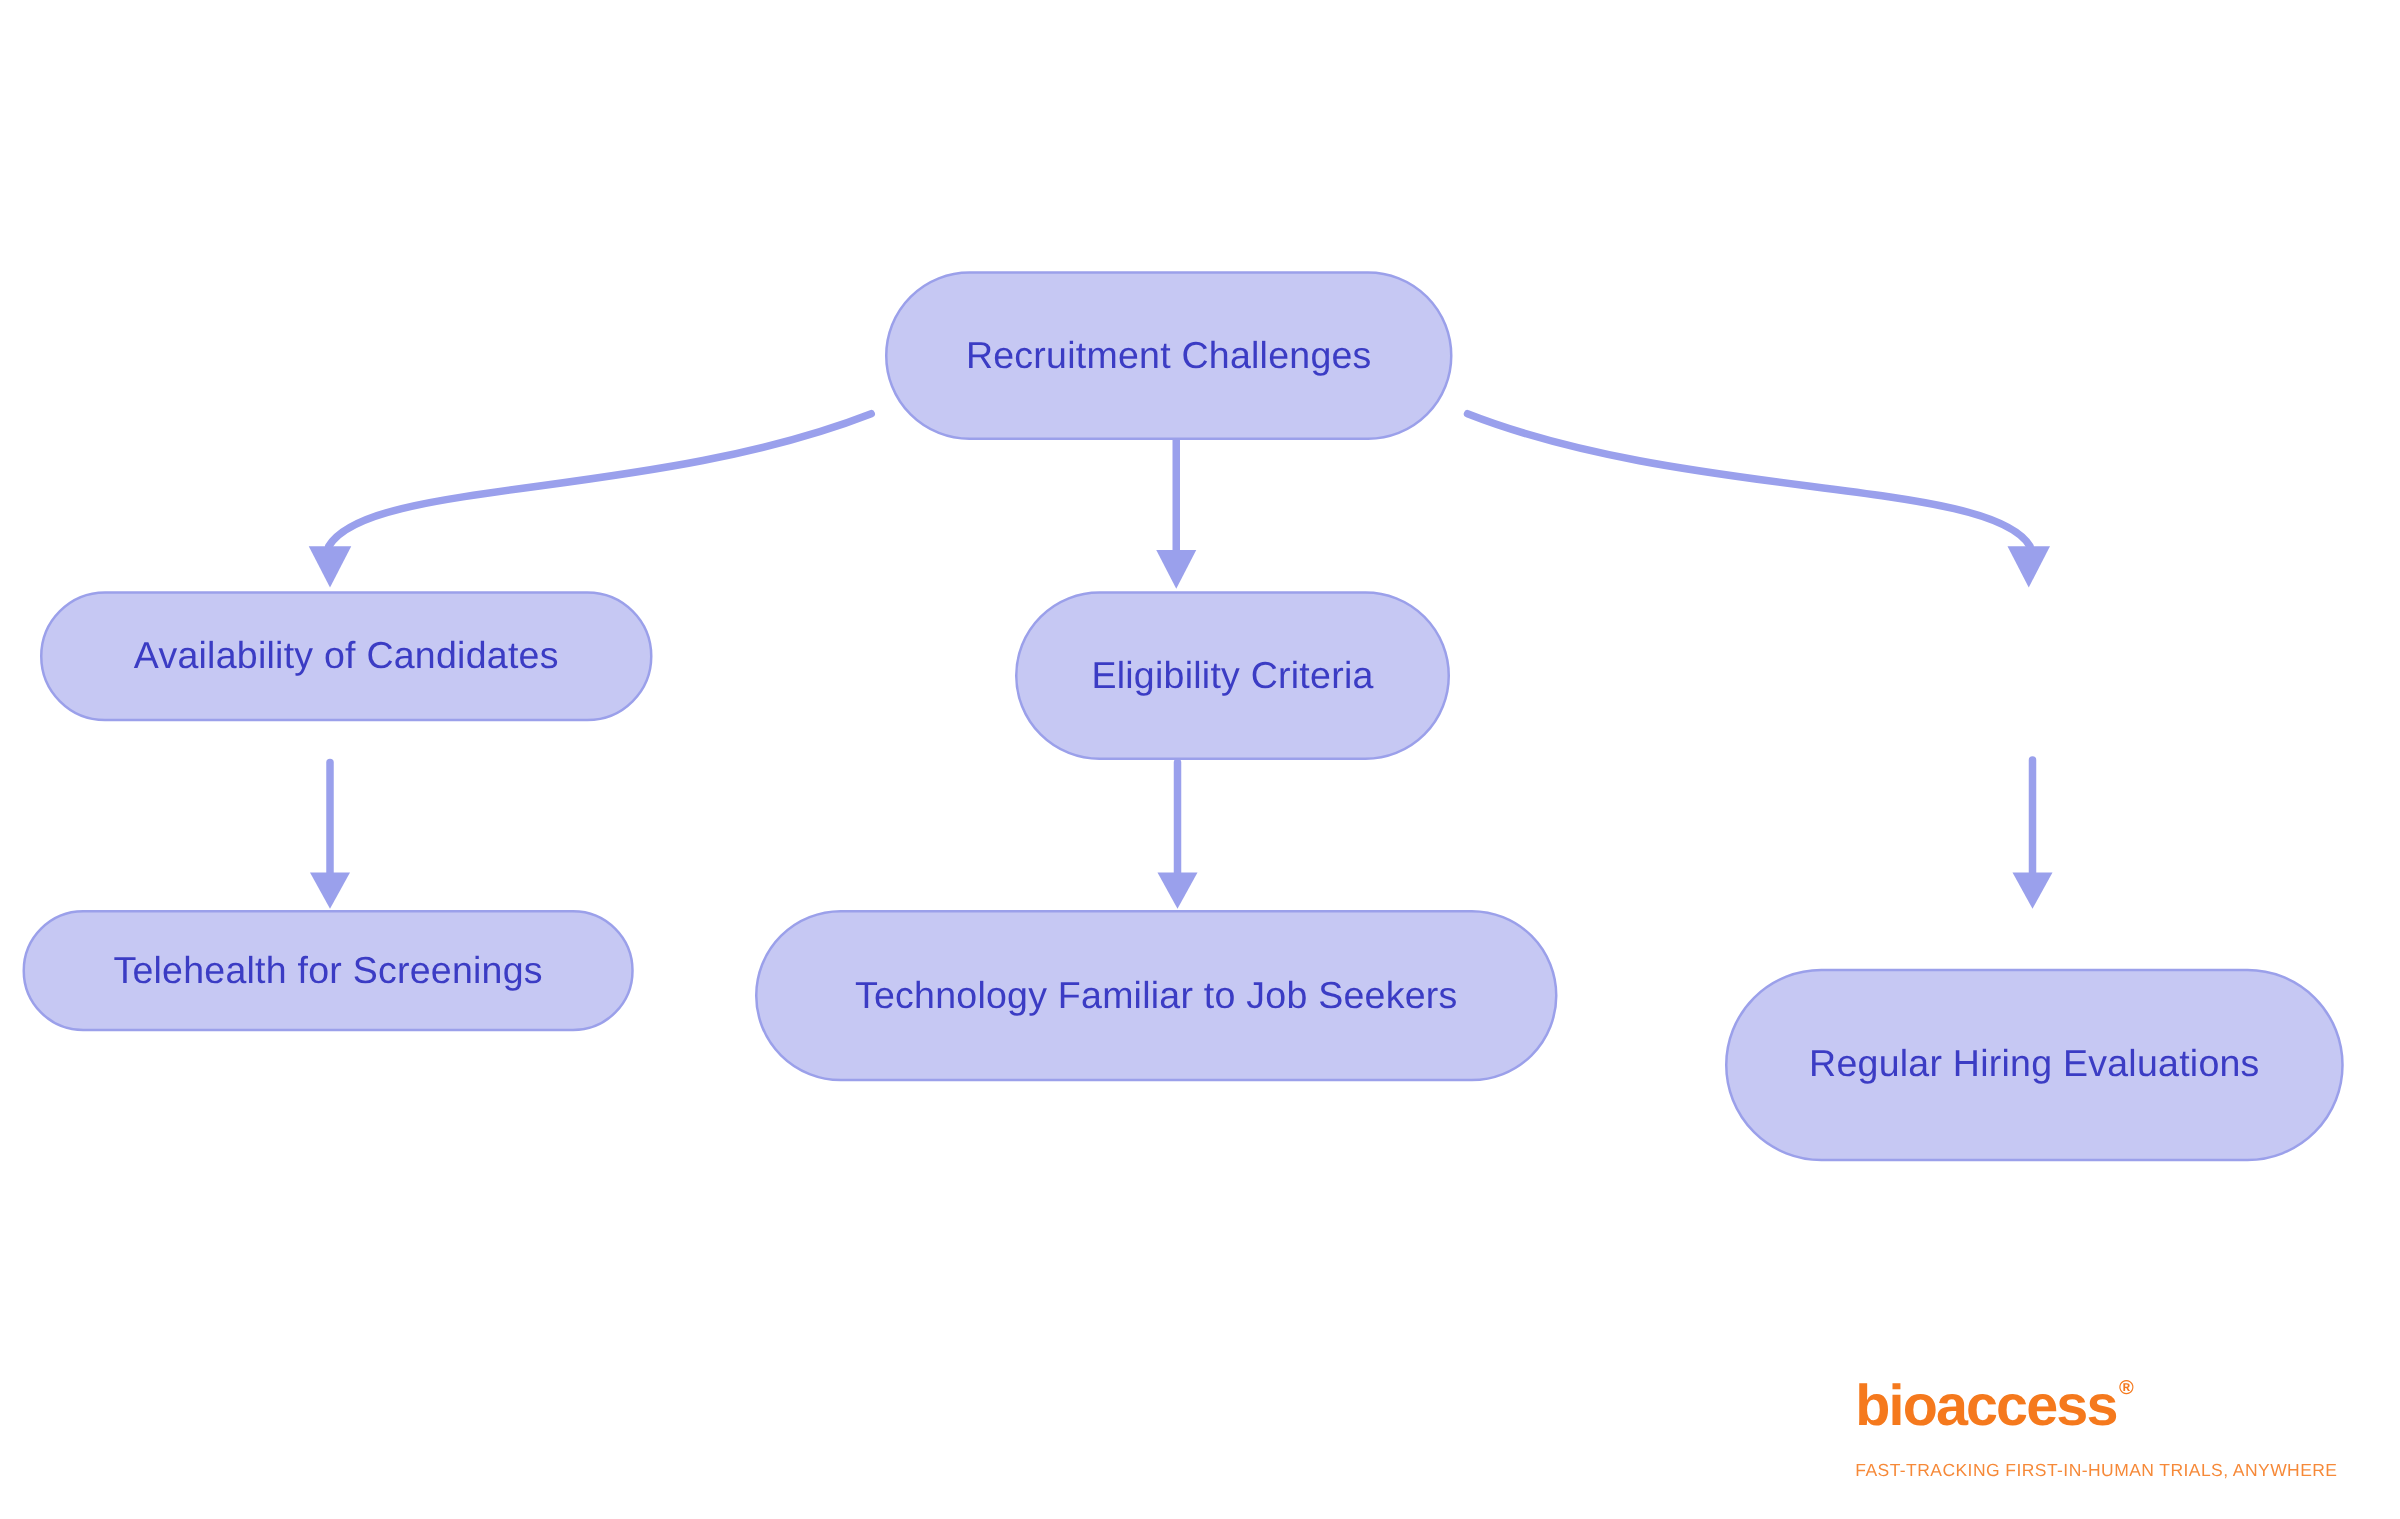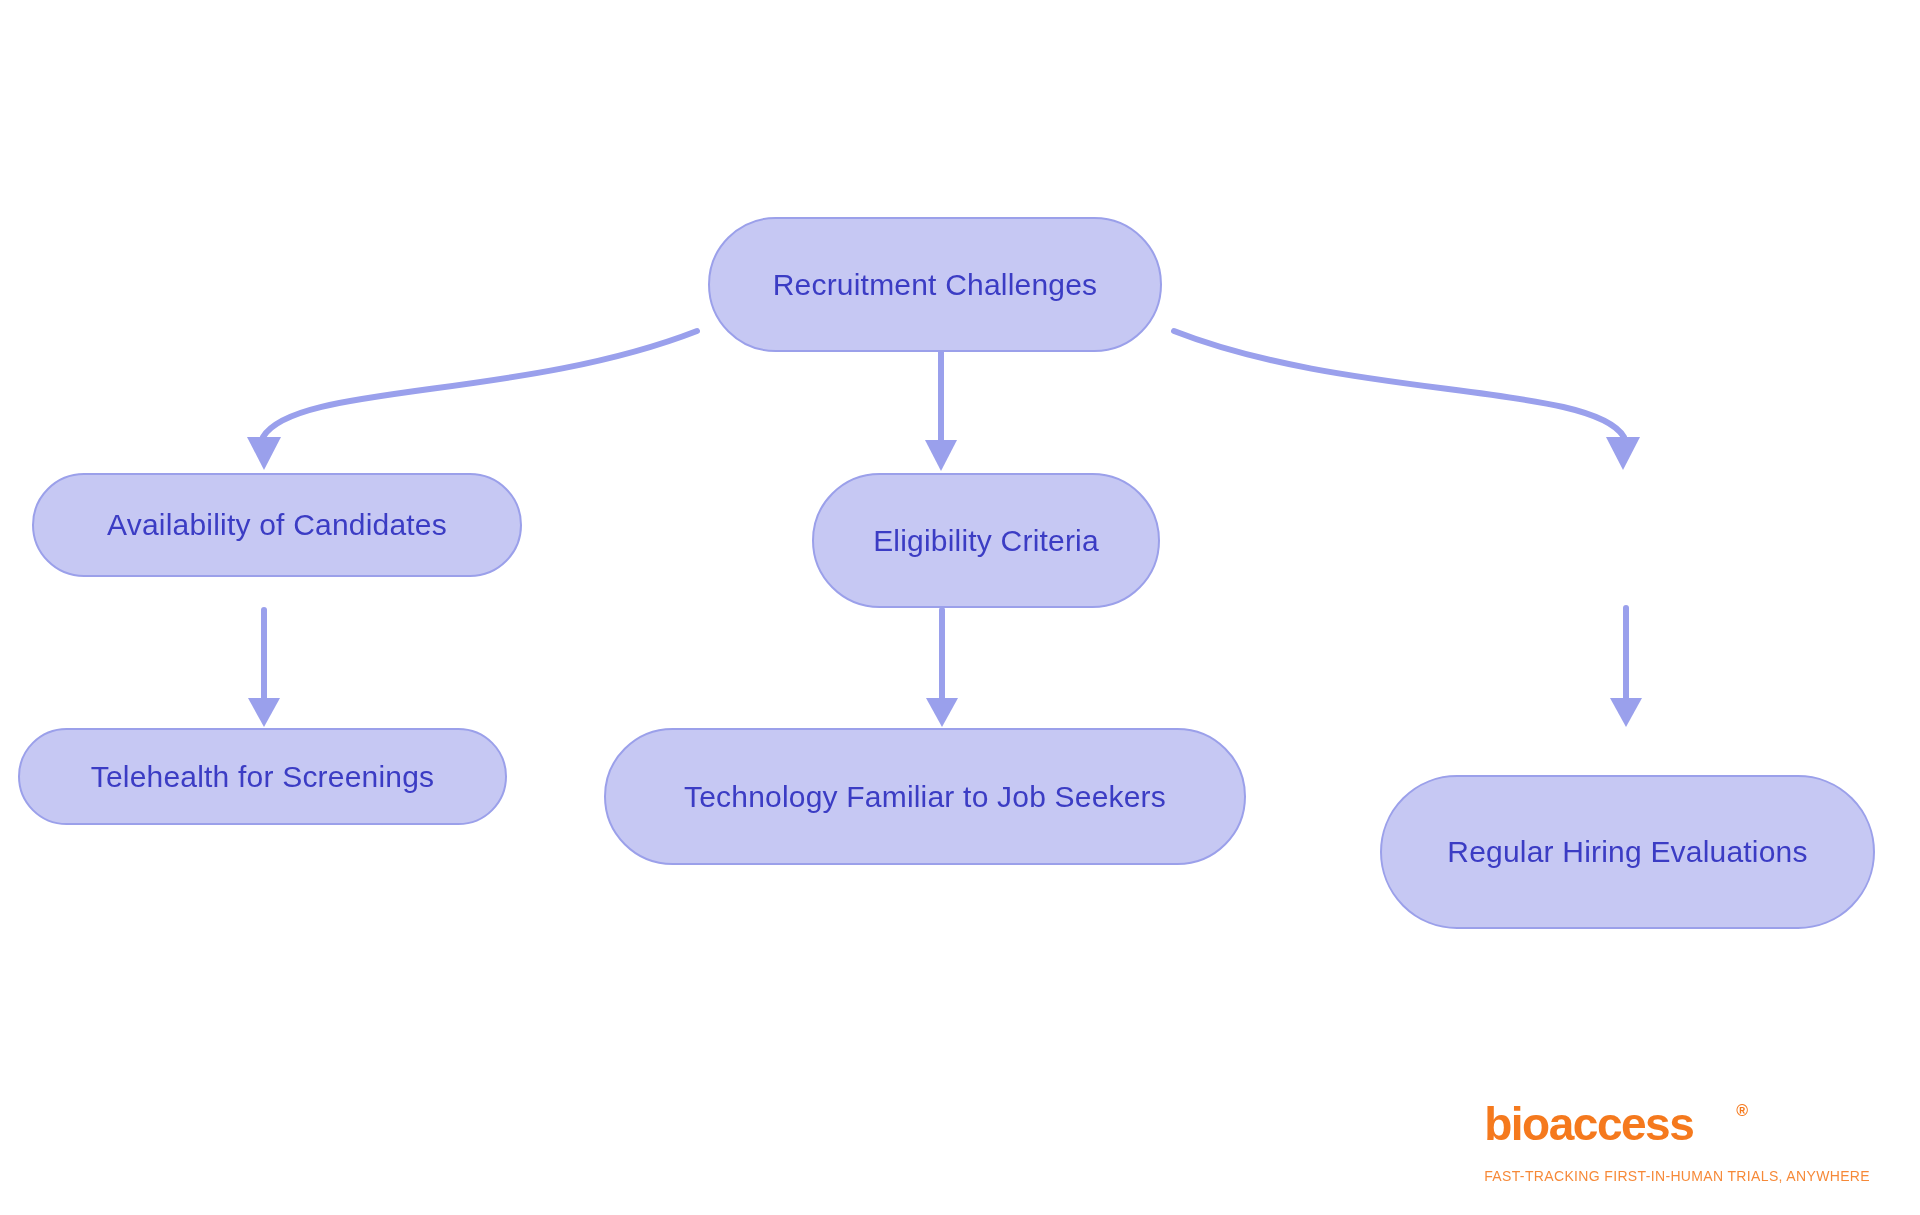--- a/index.html
+++ b/index.html
@@ -61,21 +61,20 @@
     position:absolute;
     right:50px;
     bottom:32px;
     text-align:left;
     color:var(--logo-orange);
     line-height:1;
   }
   .logo-brand-row{
     display:flex;
     align-items:flex-start;
-    gap:41px;
   }
   .logo-brand{
     font-size:46px;
     font-weight:800;
     letter-spacing:-1.5px;
   }
   .logo-reg{
     font-size:16px;
     font-weight:700;
     margin-top:2px;

